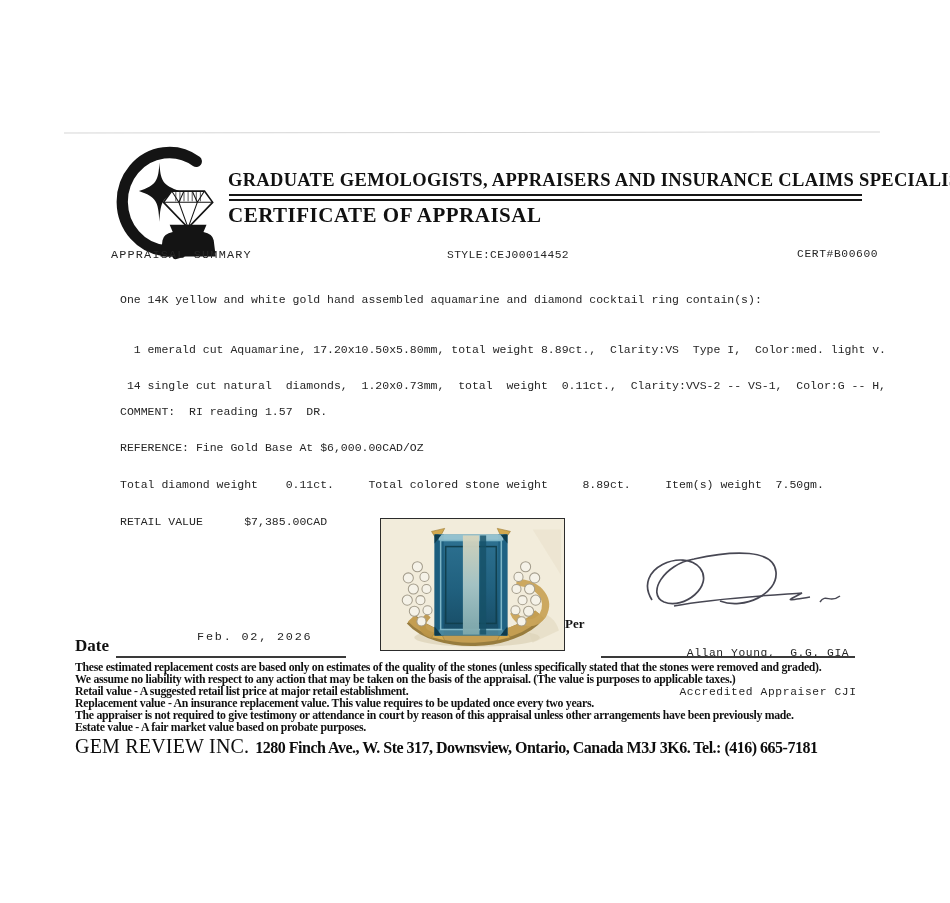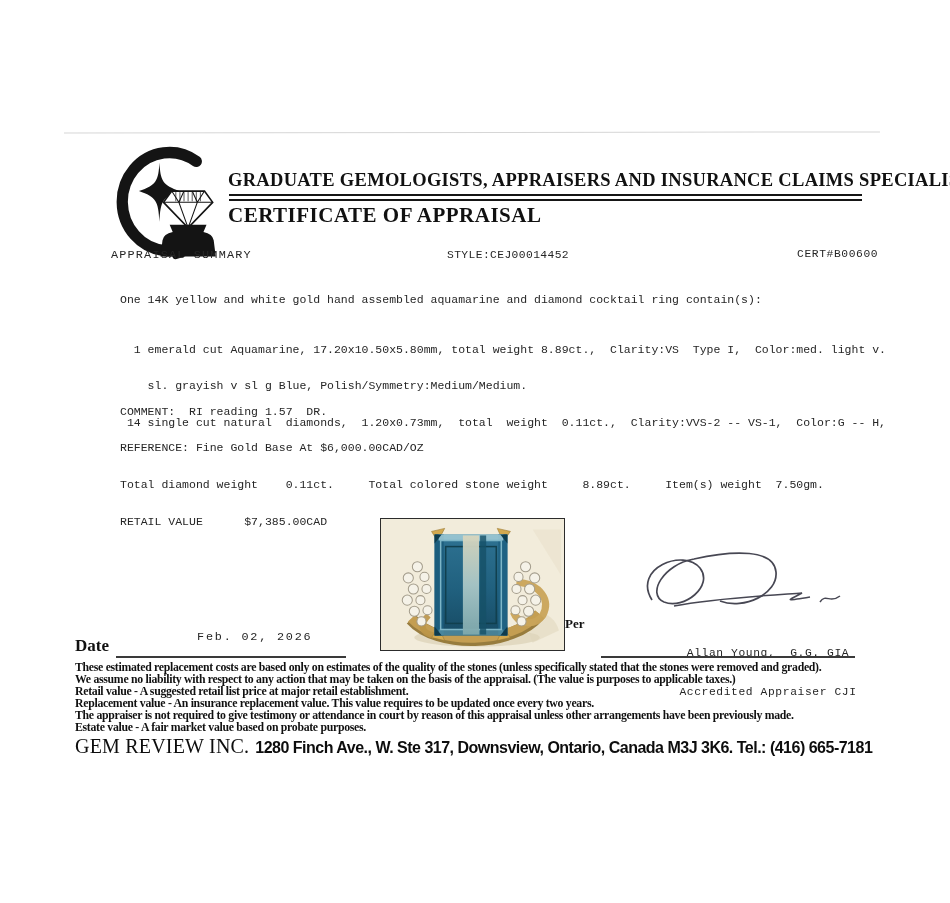--- a/index.html
+++ b/index.html
@@ -36,21 +36,21 @@
   .date-rule{left:116px;top:656px;width:230px;height:1.5px;background:#3a3a3a;}
   .per-label{left:565px;top:616px;font-size:13px;}
   .per-rule{left:601px;top:656px;width:254px;height:1.5px;background:#3a3a3a;}
   
   .disclaimers{left:75px;top:661px;width:810px;font-size:11.8px;line-height:12.1px;
                letter-spacing:-0.3px;white-space:nowrap;}
   
   .footer{left:75px;top:735px;width:810px;white-space:nowrap;}
   .footer .company{font-family:"Liberation Serif",serif;font-weight:normal;font-size:20px;
                    letter-spacing:0.2px;color:#0d0d0d;margin-top:20px;}
-  .footer .address{font-family:Liberation Sans, sans-serif;font-weight:bold;font-size:16px;
+  .footer .address{font-family:Liberation Serif, serif;font-weight:bold;font-size:16px;
                    letter-spacing:-0.5px;color:#0d0d0d;margin-left:6px;}
 </style>
 </head>
 <body>
 
 <div class="page">
 
   <div class="abs scan-line"></div>
 
   <div class="abs logo-box">
@@ -71,21 +71,20 @@
 
   <div class="abs serifb tagline">GRADUATE GEMOLOGISTS, APPRAISERS AND INSURANCE CLAIMS SPECIALIST</div>
   <div class="abs rule-double"></div>
   <div class="abs serifb cert-title">CERTIFICATE OF APPRAISAL</div>
   <div class="abs mono style-number">STYLE:CEJ00014452</div>
   <div class="abs mono cert-number">CERT#B00600</div>
 
   <div class="abs mono intro-line">One 14K yellow and white gold hand assembled aquamarine and diamond cocktail ring contain(s):</div>
   <div class="abs mono item-lines">
     <div>  1 emerald cut Aquamarine, 17.20x10.50x5.80mm, total weight 8.89ct.,  Clarity:VS  Type I,  Color:med. light v.</div>
-    <div>    sl. grayish v sl g Blue, Polish/Symmetry:Medium/Medium.</div>
     <div> 14 single cut natural  diamonds,  1.20x0.73mm,  total  weight  0.11ct.,  Clarity:VVS-2 -- VS-1,  Color:G -- H,</div>
   </div>
   <div class="abs mono comment-lines">
     <div>COMMENT:  RI reading 1.57  DR.</div>
     <div>REFERENCE: Fine Gold Base At $6,000.00CAD/OZ</div>
     <div>Total diamond weight    0.11ct.     Total colored stone weight     8.89ct.     Item(s) weight  7.50gm.</div>
     <div>RETAIL VALUE      $7,385.00CAD</div>
   </div>
 
   <div class="abs photo-frame">

